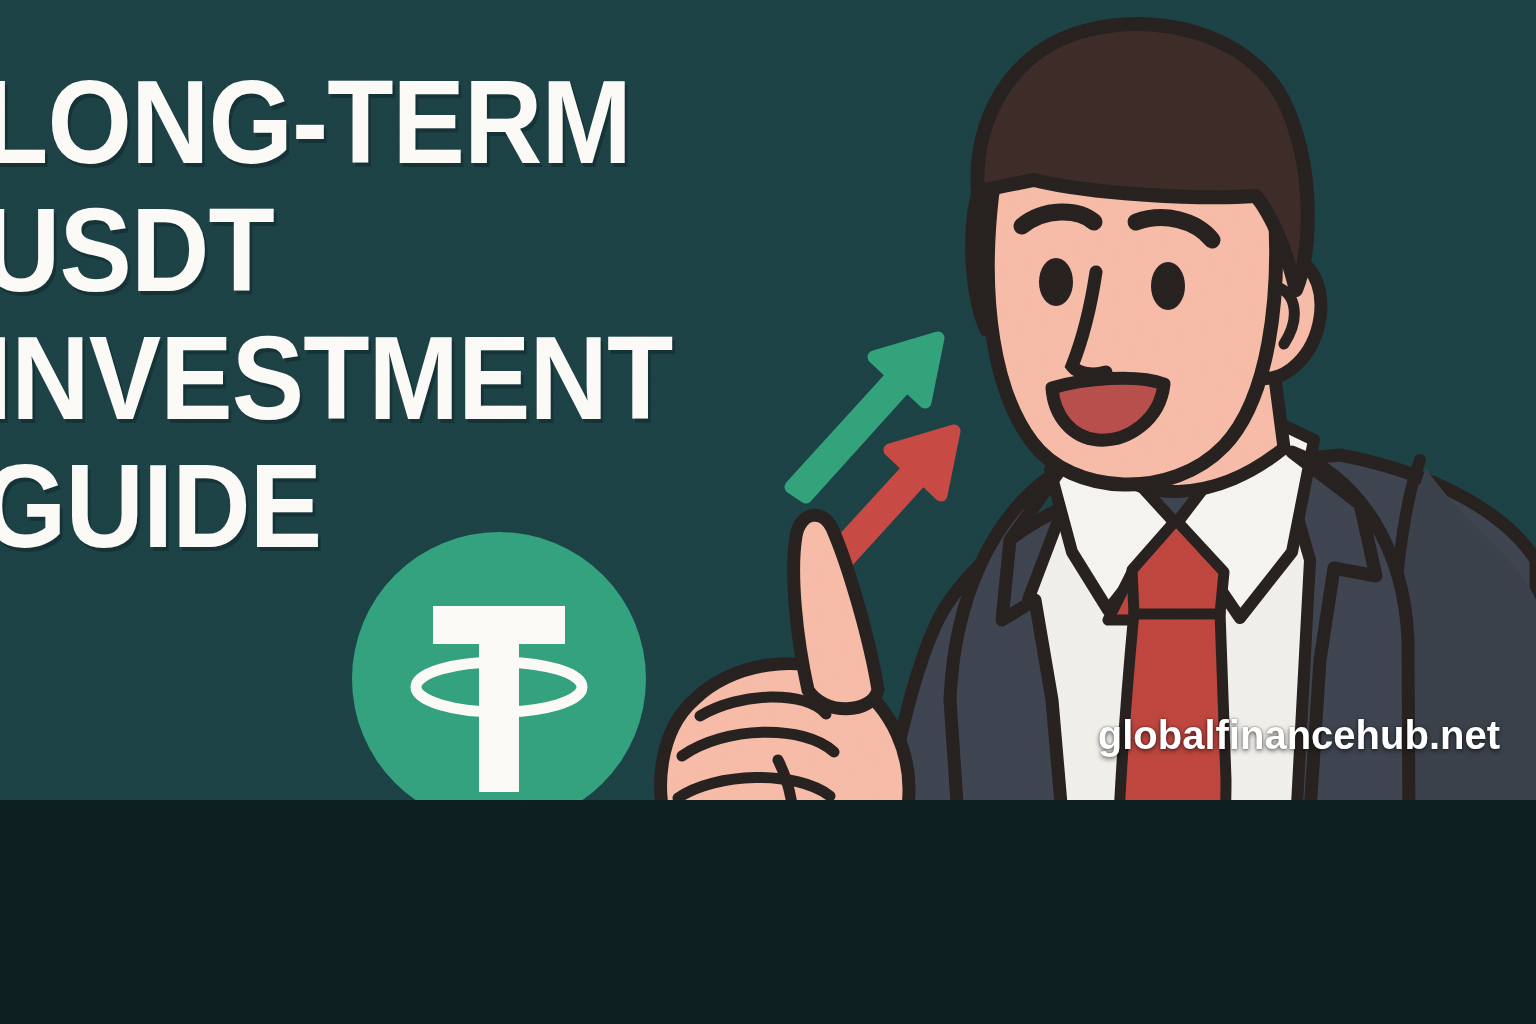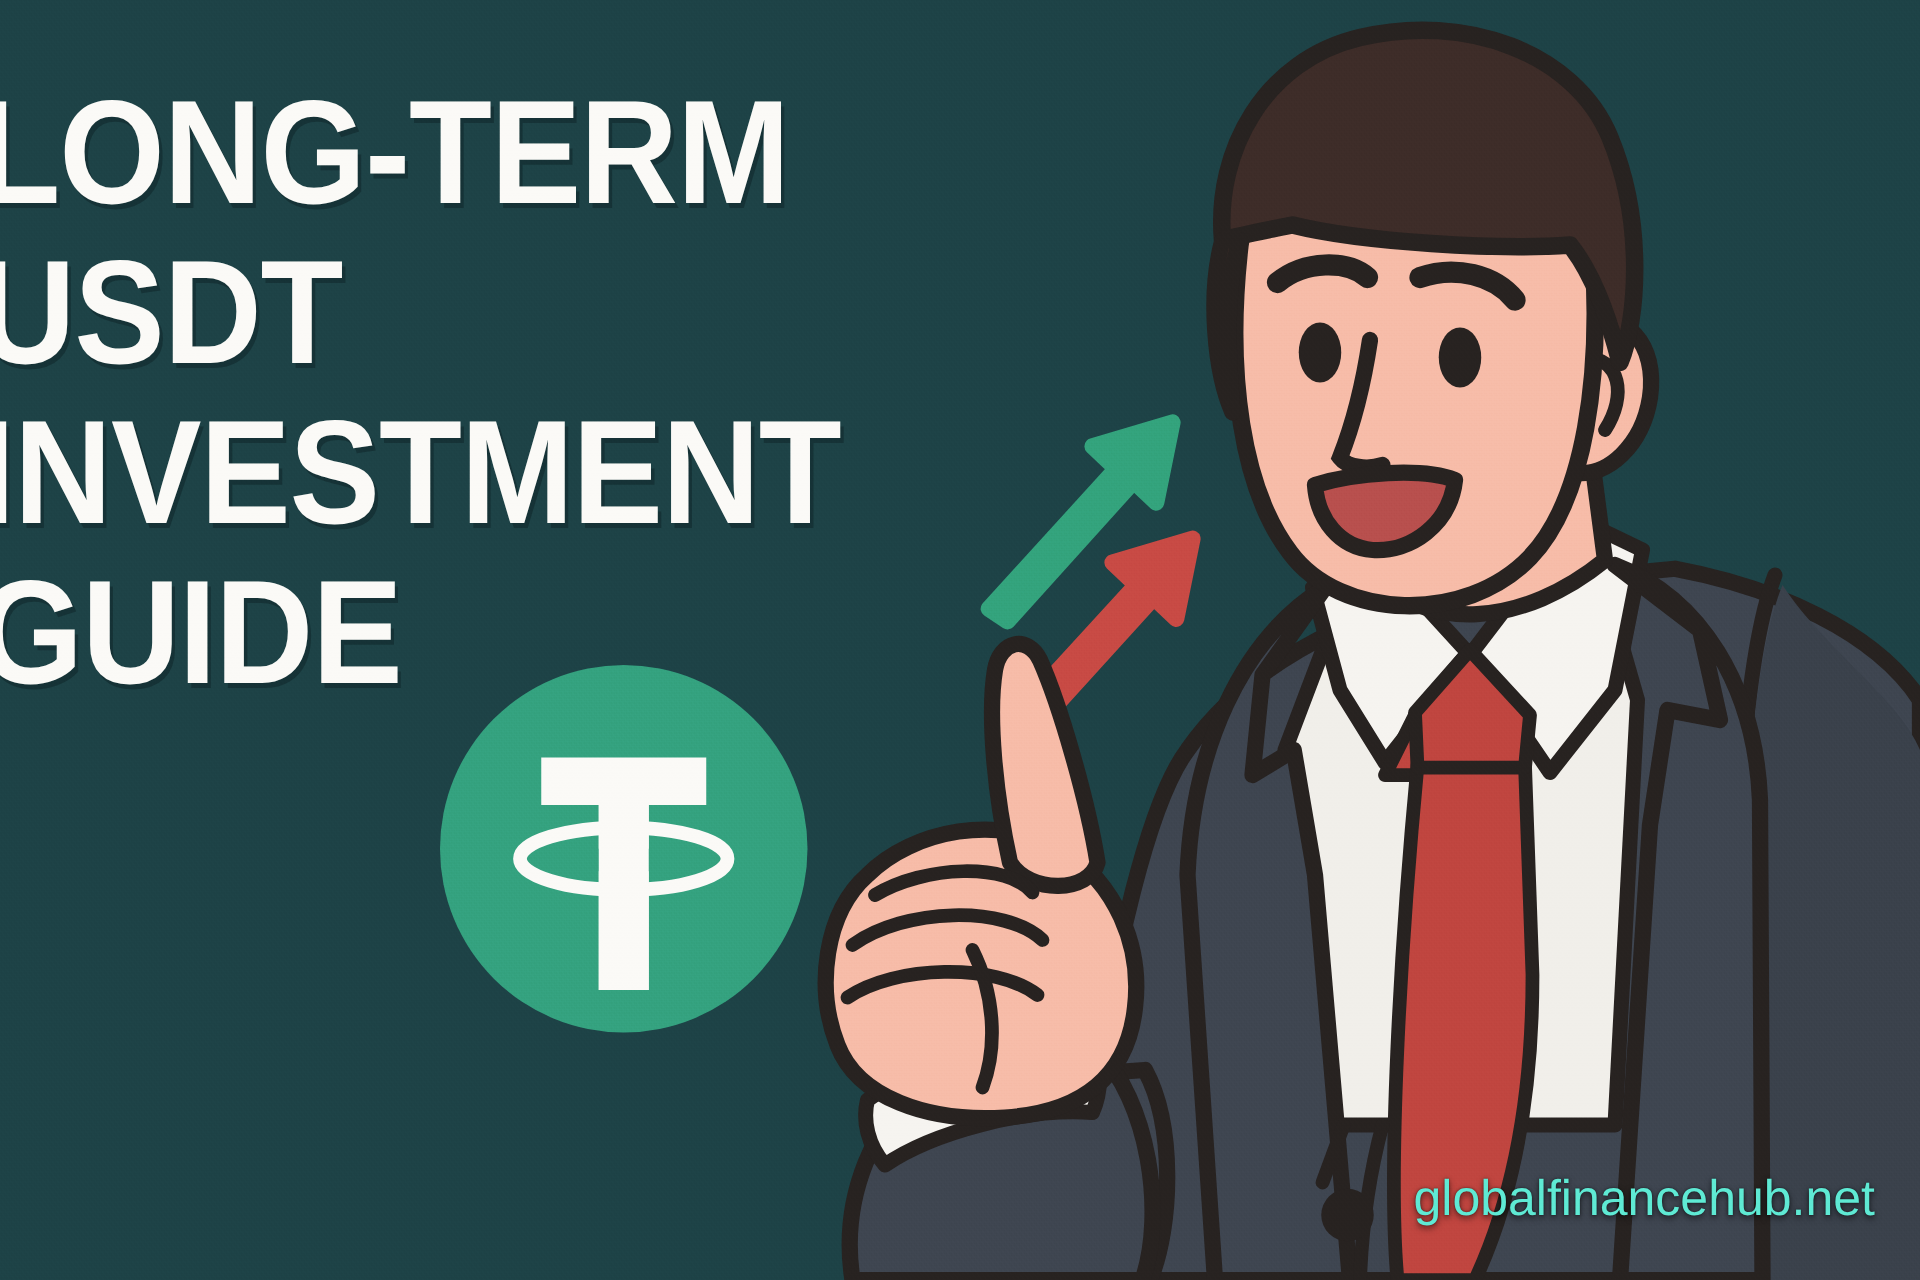--- a/index.html
+++ b/index.html
@@ -3,21 +3,21 @@
 <meta charset="utf-8">
 <style>
   html, body {
     margin: 0;
     padding: 0;
     background: #0d1f21;
   }
   #canvas {
     position: relative;
     width: 1536px;
-    height: 1024px;
+    height: 800px;
     overflow: hidden;
     background: #1d4246;
     font-family: "Liberation Sans", sans-serif;
   }
 
   
   #grain {
     position: absolute;
     inset: 0;
     pointer-events: none;
@@ -82,24 +82,24 @@
     height: 1024px;
     z-index: 28;
   }
 
   
   #site-url {
     position: absolute;
     right: 36px;
     bottom: 42px;
     z-index: 50;
-    color: #5eead4;
+    color: #ffffff;
     font-family: "Liberation Sans", sans-serif;
     font-size: 40px;
-    font-weight: normal;
+    font-weight: bold;
     letter-spacing: 0px;
     white-space: nowrap;
     text-shadow: 0 2px 5px rgba(0,0,0,0.55), 0 0 2px rgba(0,0,0,0.5);
   }
 </style>
 </head>
 <body>
 
 <div id="canvas">
 

